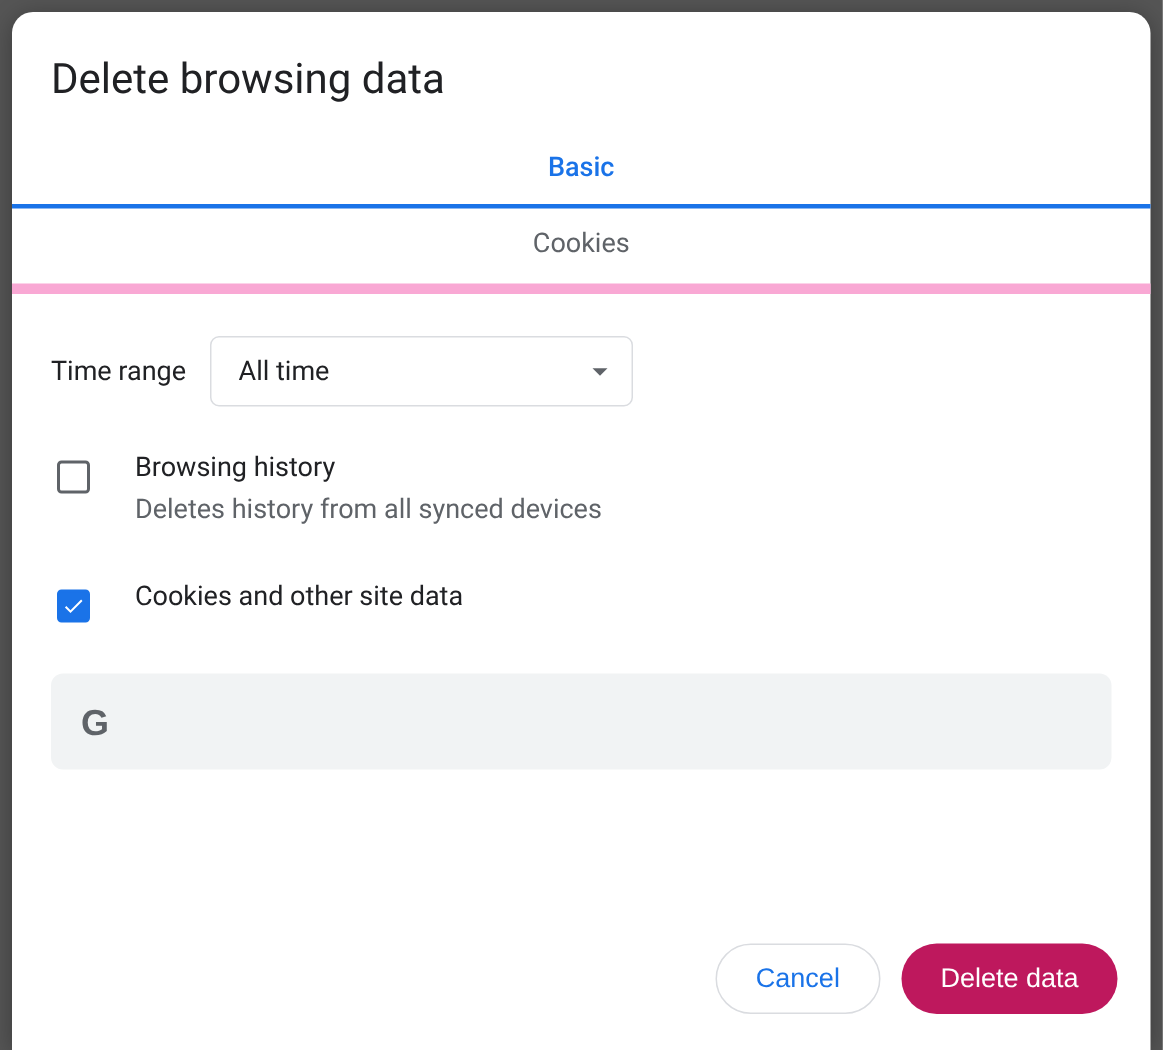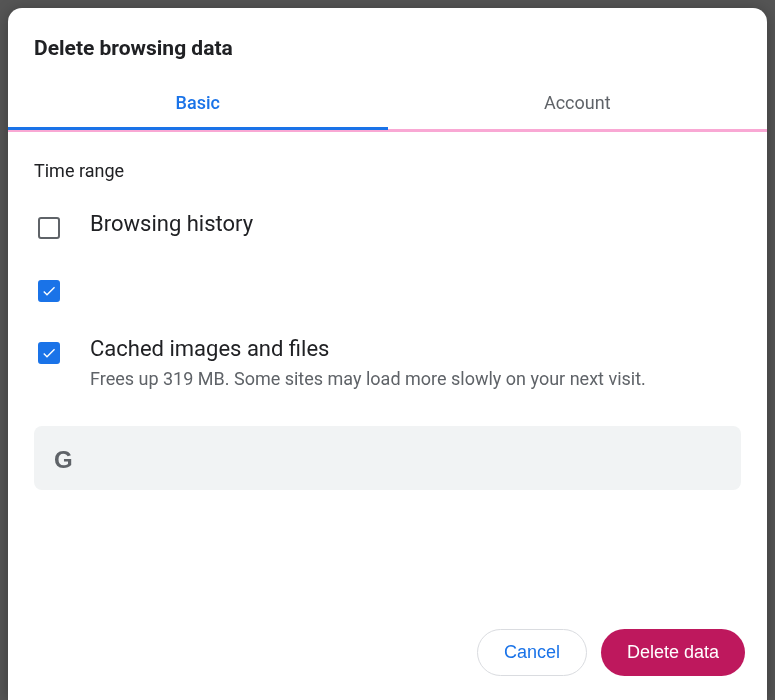--- a/index.html
+++ b/index.html
@@ -22,28 +22,29 @@
       right: 8px;
       bottom: 0;
       background: #fff;
       border-radius: 14px 14px 0 0;
       box-shadow: 0 2px 16px rgba(0,0,0,0.3);
       display: flex;
       flex-direction: column;
       padding-top: 4px;
     }
     .dialog-title {
-      font-size: 21px;
-      font-weight: 700;
+      font-size: 28px;
+      font-weight: 400;
       color: #202124;
       padding: 24px 26px 18px;
     }
     .tabs {
       display: flex;
-      border-bottom: 3px solid #f9a8d4;
+      border-bottom: 7px solid #f9a8d4;
+      flex-direction: column;
     }
     .tab {
       flex: 1;
       text-align: center;
       padding: 14px 0 16px;
       font-size: 18px;
       color: #5f6368;
       cursor: pointer;
       position: relative;
     }
@@ -124,21 +125,21 @@
     .checkbox.checked svg {
       display: block;
     }
     .checkbox svg {
       display: none;
       width: 16px;
       height: 16px;
     }
     .option-text { flex: 1; }
     .option-title {
-      font-size: 22px;
+      font-size: 18px;
       color: #202124;
       margin-bottom: 4px;
     }
     .option-desc {
       font-size: 18px;
       color: #5f6368;
       line-height: 1.5;
     }
     .info-box {
       background: #f1f3f4;
@@ -195,58 +196,52 @@
 </head>
 <body>
 
 <div class="backdrop"></div>
 
 <div class="dialog">
   <div class="dialog-title">Delete browsing data</div>
 
   <div class="tabs">
     <div class="tab active">Basic</div>
-    <div class="tab">Account</div>
+    <div class="tab">Cookies</div>
   </div>
 
   <div class="content">
     <div class="time-row">
       <span class="time-label">Time range</span>
+      <div class="select">
+        <span>All time</span>
+      </div>
     </div>
 
     <div class="option-row">
       <div class="checkbox">
         
       </div>
       <div class="option-text">
         <div class="option-title">Browsing history</div>
+        <div class="option-desc">Deletes history from all synced devices</div>
       </div>
     </div>
 
     <div class="option-row">
       <div class="checkbox checked">
         <svg viewBox="0 0 24 24">
             <path fill="#fff" d="M9 16.17L4.83 12l-1.42 1.41L9 19 21 7l-1.41-1.41z"></path>
           </svg>
       </div>
       <div class="option-text">
-      </div>
-    </div>
-
-    <div class="option-row">
-      <div class="checkbox checked">
-        <svg viewBox="0 0 24 24">
-            <path fill="#fff" d="M9 16.17L4.83 12l-1.42 1.41L9 19 21 7l-1.41-1.41z"></path>
-          </svg>
-      </div>
-      <div class="option-text">
-        <div class="option-title">Cached images and files</div>
-        <div class="option-desc">Frees up 319 MB. Some sites may load more slowly on your next visit.</div>
-      </div>
-    </div>
+        <div class="option-title">Cookies and other site data</div>
+      </div>
+    </div>
+
 
     <div class="info-box">
       <div class="g-icon">G</div>
     </div>
   </div>
 
   <div class="footer">
     <button class="btn btn-cancel">Cancel</button>
     <button class="btn btn-primary">Delete data</button>
   </div>

